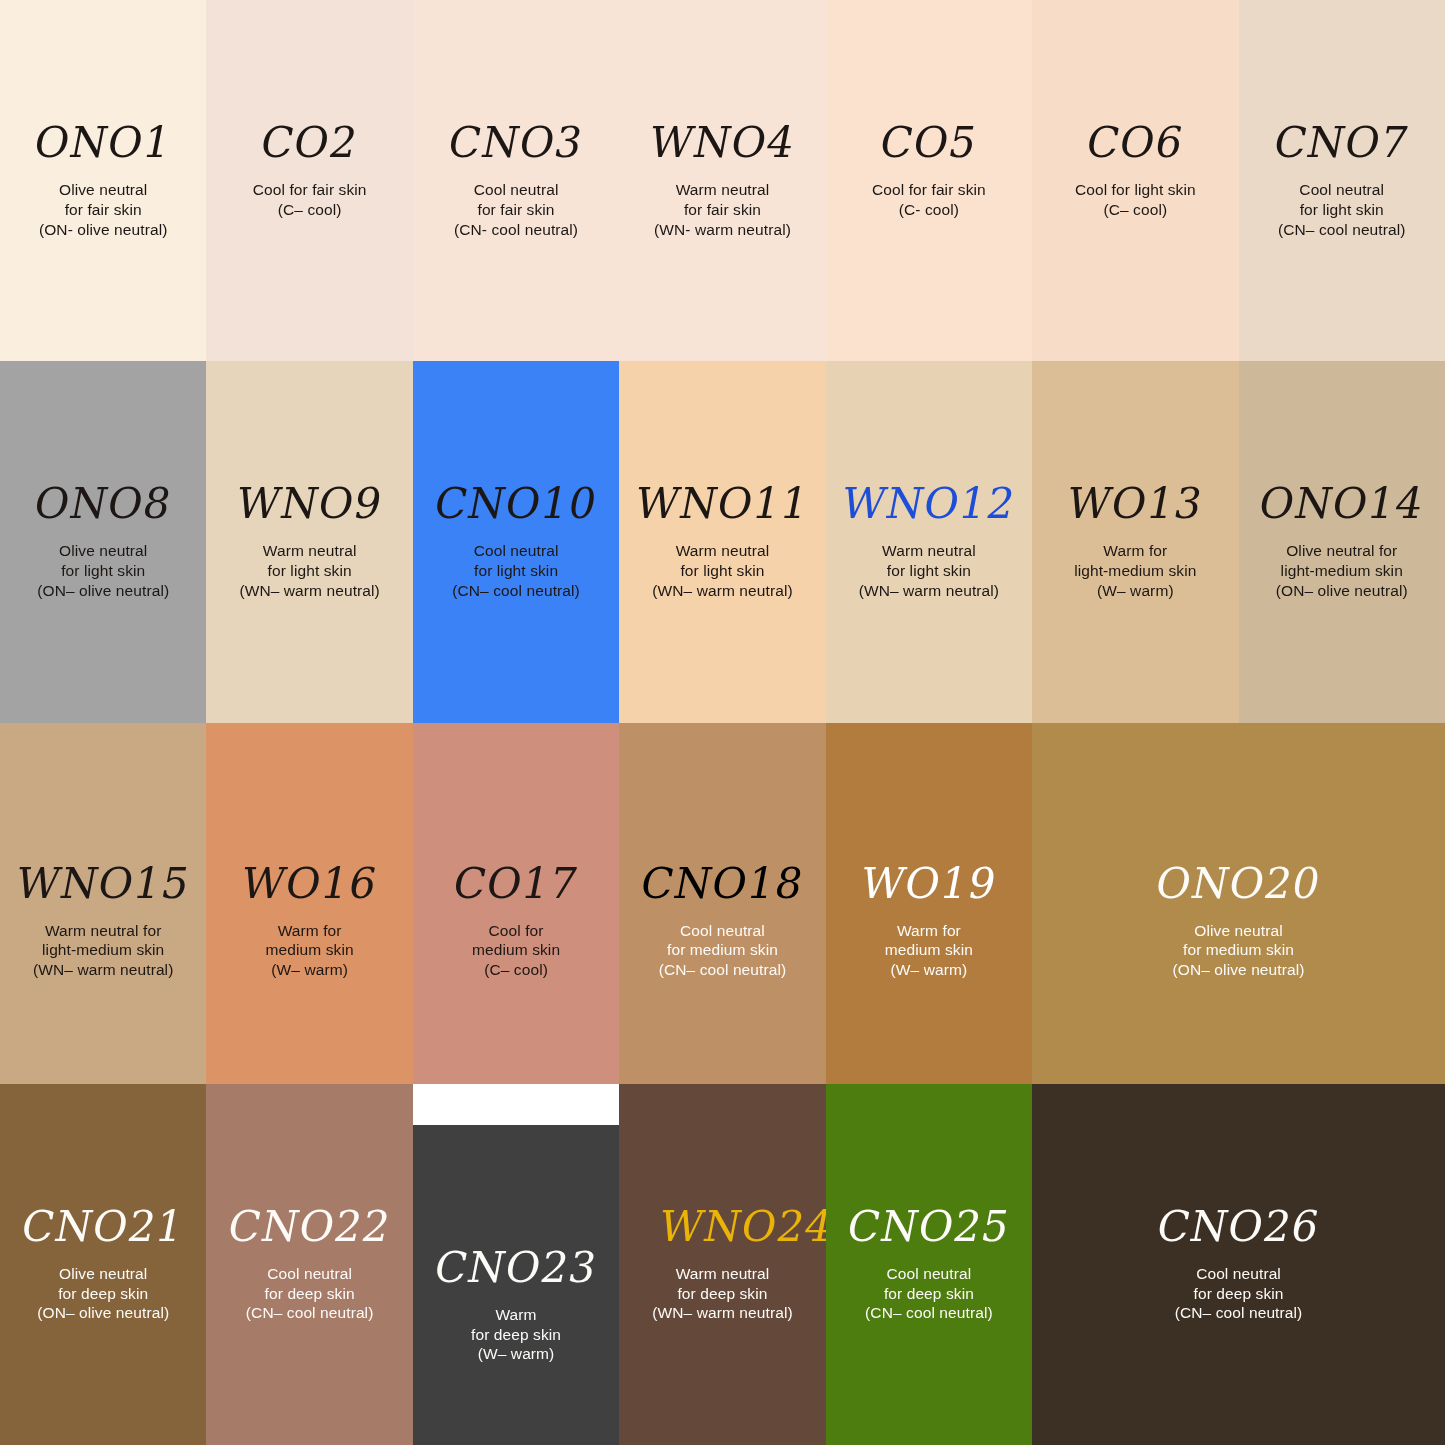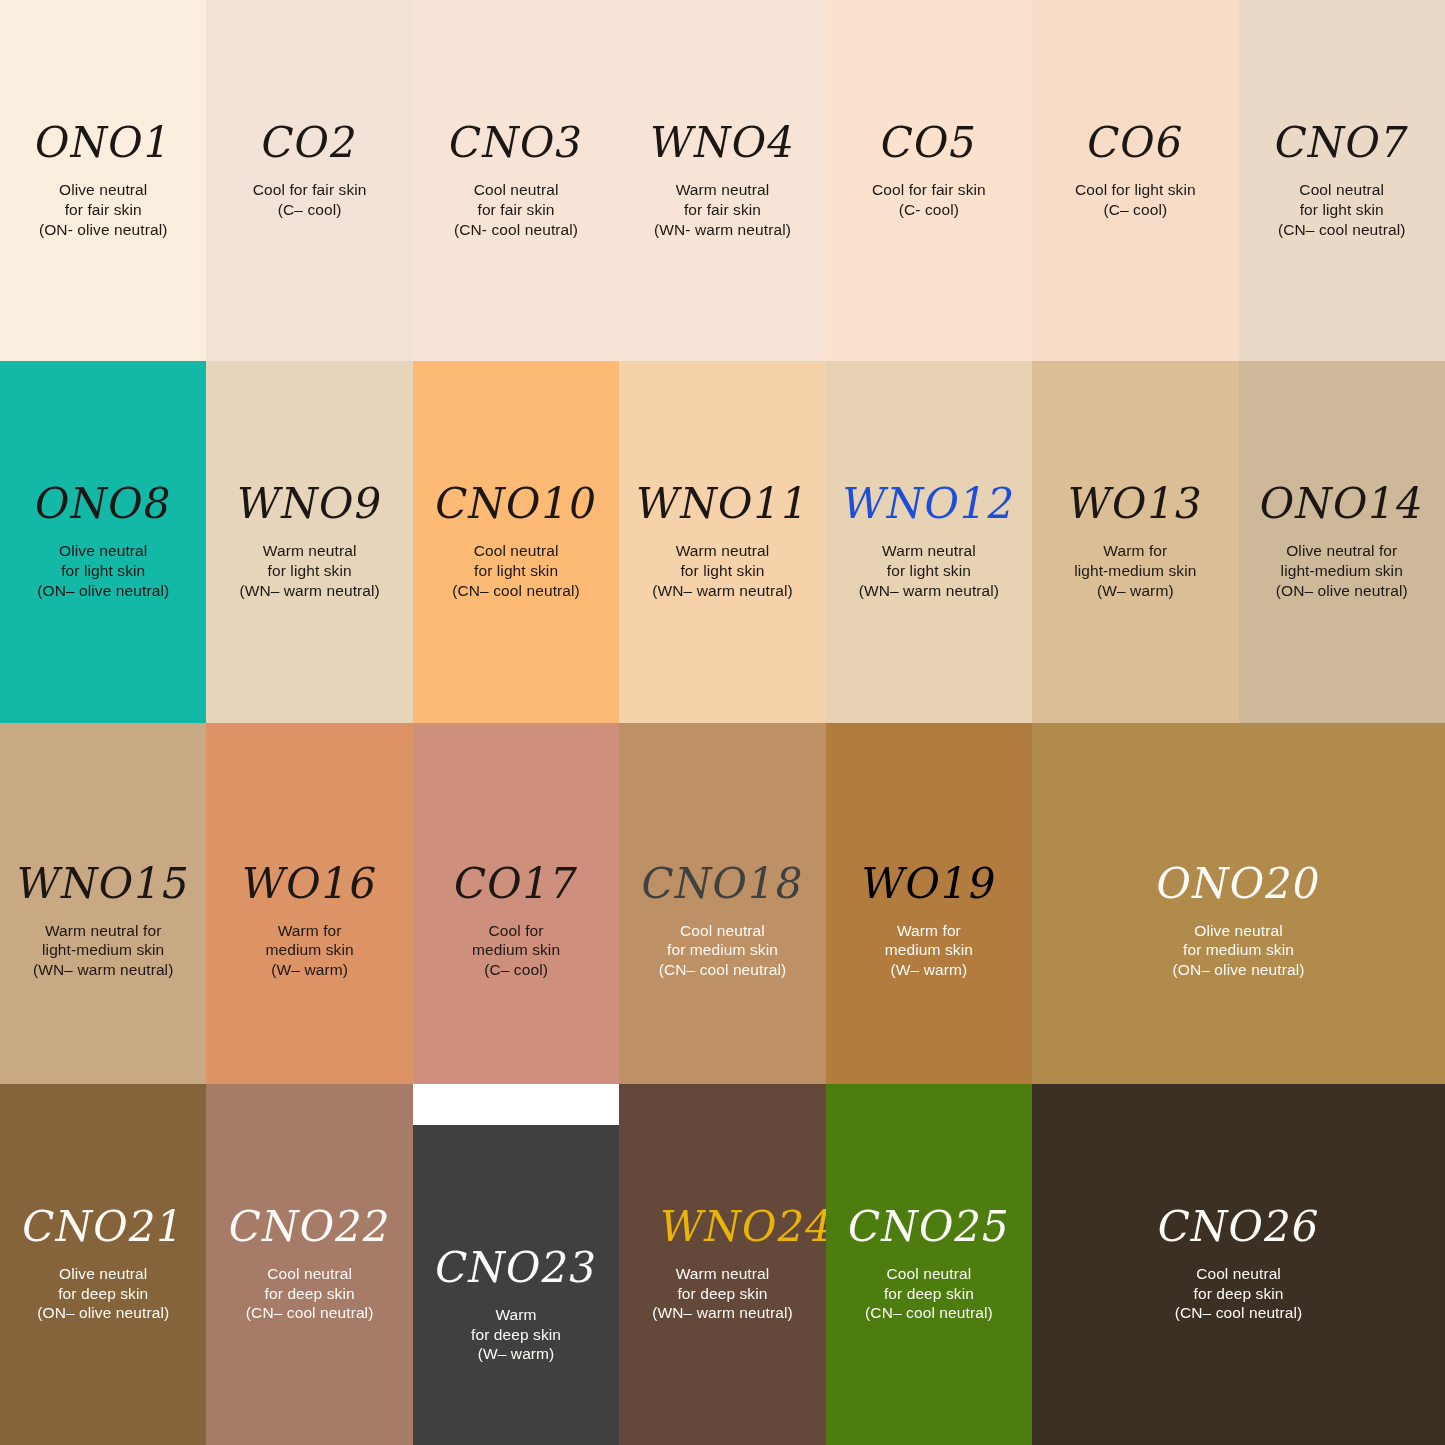--- a/index.html
+++ b/index.html
@@ -116,37 +116,37 @@
       <div class="shade-cell" style="width: 14.2857%; background: rgb(233, 217, 198);">
         <div class="cell-inner">
           <div class="shade-code" style="color: rgb(28, 23, 20);">CNO7</div>
           <div class="shade-desc" style="color: rgb(28, 23, 20);">Cool neutral
 for light skin
 (CN– cool neutral)</div>
         </div>
       </div>
     </div>
     <div class="shade-row row-2">
-      <div class="shade-cell" style="width: 14.2857%; background: #14b8a6;">
+      <div class="shade-cell" style="width: 14.2857%; background: #a3a3a3;">
         <div class="cell-inner">
           <div class="shade-code" style="color: rgb(28, 23, 20);">ONO8</div>
           <div class="shade-desc" style="color: rgb(28, 23, 20);">Olive neutral
 for light skin
 (ON– olive neutral)</div>
         </div>
       </div>
       <div class="shade-cell" style="width: 14.2857%; background: rgb(230, 213, 187);">
         <div class="cell-inner">
           <div class="shade-code" style="color: rgb(28, 23, 20);">WNO9</div>
           <div class="shade-desc" style="color: rgb(28, 23, 20);">Warm neutral
 for light skin
 (WN– warm neutral)</div>
         </div>
       </div>
-      <div class="shade-cell" style="width: 14.2857%; background: #fdba74;">
+      <div class="shade-cell" style="width: 14.2857%; background: #3b82f6;">
         <div class="cell-inner">
           <div class="shade-code" style="color: rgb(28, 23, 20);">CNO10</div>
           <div class="shade-desc" style="color: rgb(28, 23, 20);">Cool neutral
 for light skin
 (CN– cool neutral)</div>
         </div>
       </div>
       <div class="shade-cell" style="width: 14.2857%; background: rgb(245, 210, 169);">
         <div class="cell-inner">
           <div class="shade-code" style="color: rgb(28, 23, 20);">WNO11</div>
@@ -200,29 +200,29 @@
       <div class="shade-cell" style="width: 14.2857%; background: rgb(206, 143, 124);">
         <div class="cell-inner">
           <div class="shade-code" style="color: rgb(28, 23, 20);">CO17</div>
           <div class="shade-desc" style="color: rgb(28, 23, 20);">Cool for
 medium skin
 (C– cool)</div>
         </div>
       </div>
       <div class="shade-cell" style="width: 14.2857%; background: rgb(189, 144, 101);">
         <div class="cell-inner">
-          <div class="shade-code" style="color: #404040;">CNO18</div>
+          <div class="shade-code" style="color: #000000;">CNO18</div>
           <div class="shade-desc" style="color: rgb(253, 251, 248);">Cool neutral
 for medium skin
 (CN– cool neutral)</div>
         </div>
       </div>
       <div class="shade-cell" style="width: 14.2857%; background: rgb(178, 124, 63);">
         <div class="cell-inner">
-          <div class="shade-code" style="color: #000000;">WO19</div>
+          <div class="shade-code" style="color: #ffffff;">WO19</div>
           <div class="shade-desc" style="color: rgb(253, 251, 248);">Warm for
 medium skin
 (W– warm)</div>
         </div>
       </div>
       <div class="shade-cell" style="width: 28.5714%; background: rgb(177, 139, 76);">
         <div class="cell-inner">
           <div class="shade-code" style="color: rgb(253, 251, 248);">ONO20</div>
           <div class="shade-desc" style="color: rgb(253, 251, 248);">Olive neutral
 for medium skin

